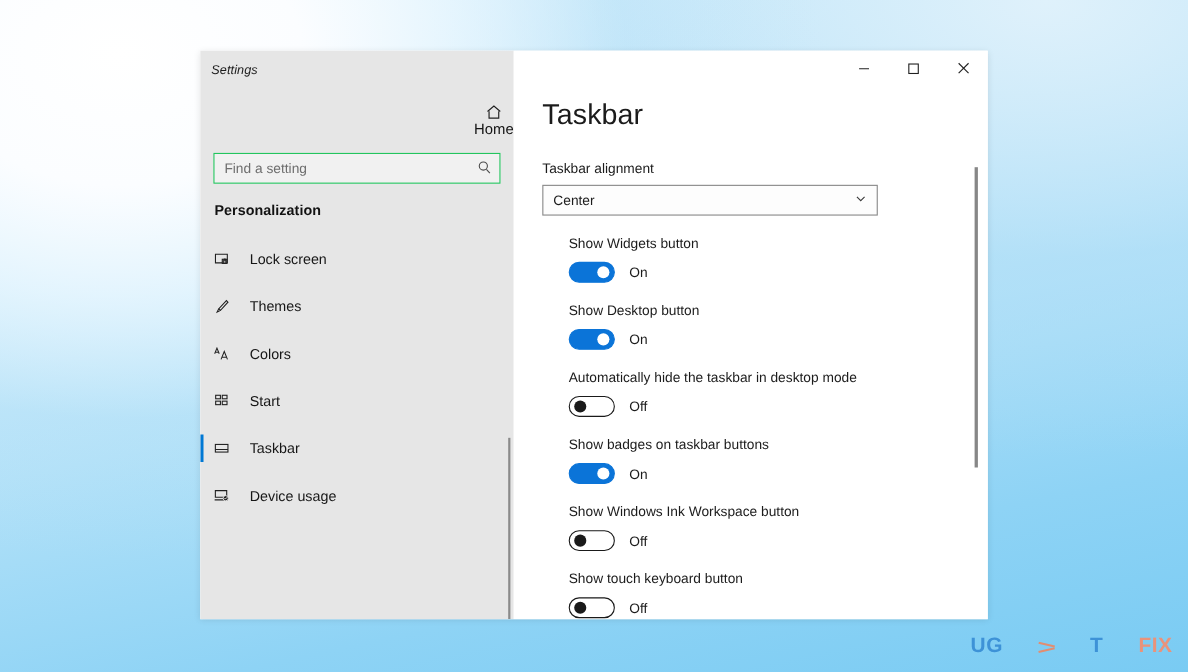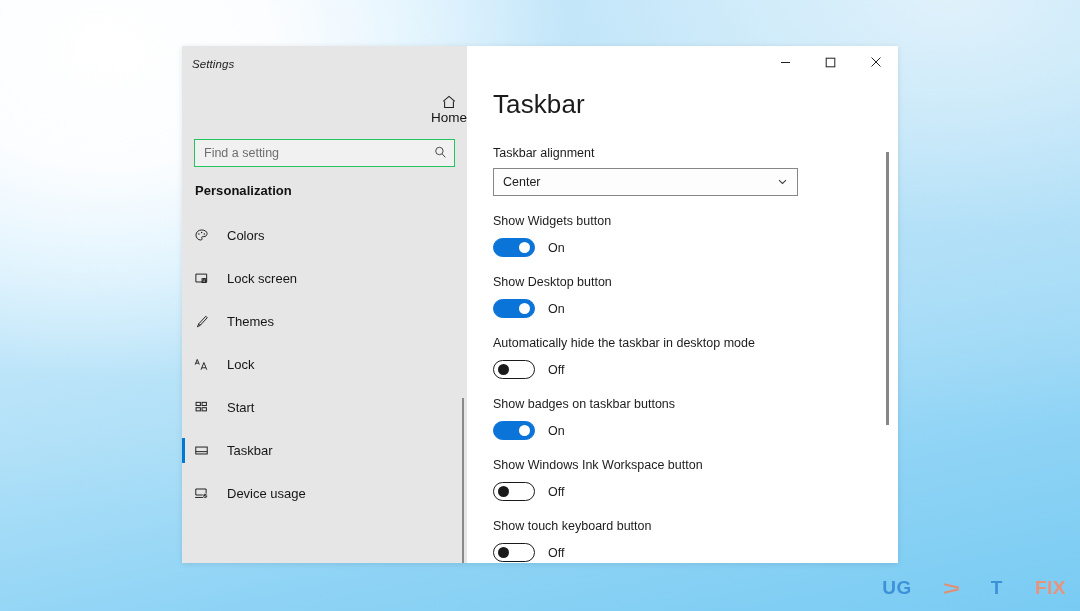--- a/index.html
+++ b/index.html
@@ -254,21 +254,21 @@
     padding: 0 9px;
     cursor: default;
     position: relative;
   }
   #alignment-value {
     font-size: 12.5px;
     color: #1c1c1c;
     flex: 1;
   }
 
-  .toggle-group { margin-top: 18px; }
+  .toggle-group { margin-top: 18px; margin-left: 24px; }
   .toggle-group .tg-label {
     font-size: 12.5px;
     color: #1c1c1c;
     display: block;
   }
   .tg-row {
     display: flex;
     align-items: center;
     margin-top: 10px;
   }
@@ -352,31 +352,20 @@
           <line x1="9.2" y1="8.9" x2="12.3" y2="12.4"></line>
         </svg>
       </span>
     </div>
 
     <div id="category-label">Personalization</div>
 
     <div id="nav-list">
 
 
-      <div class="nav-item">
-        <span class="nav-ico">
-          <svg width="15" height="15" viewBox="0 0 16 16" fill="none" stroke="#202020" stroke-width="1.05">
-            <path d="M8 2.1c-3.3 0-5.9 2.4-5.9 5.5 0 3 2.3 5.2 5.1 5.2 1 0 1.5-.5 1.5-1.2 0-.6-.5-.9-.5-1.5 0-.5.4-.9 1-.9h1.3c2 0 3.4-1.3 3.4-3.2 0-2.2-2.2-3.9-5.9-3.9z"></path>
-            <circle cx="5.2" cy="6.3" r="0.8" fill="#202020" stroke="none"></circle>
-            <circle cx="8.1" cy="4.8" r="0.8" fill="#202020" stroke="none"></circle>
-            <circle cx="10.9" cy="6.4" r="0.8" fill="#202020" stroke="none"></circle>
-          </svg>
-        </span>
-        <span class="nav-text">Colors</span>
-      </div>
 
       <div class="nav-item">
         <span class="nav-ico">
           <svg width="15" height="15" viewBox="0 0 16 16" fill="none" stroke="#202020" stroke-width="1.05">
             <path d="M2 3.3h11.5v8.4H2z"></path>
             <rect x="8.6" y="8.2" width="4.4" height="4" fill="#e6e6e6"></rect>
             <rect x="9.5" y="9.7" width="2.7" height="2.2"></rect>
             <path d="M10.2 9.6V8.9a0.85 0.85 0 0 1 1.7 0v0.7"></path>
           </svg>
         </span>
@@ -395,21 +384,21 @@
 
       <div class="nav-item">
         <span class="nav-ico">
           <svg width="16" height="15" viewBox="0 0 17 16" fill="none" stroke="#202020" stroke-width="1">
             <path d="M1.2 8.1L3.4 2.6l2.2 5.5"></path>
             <line x1="1.9" y1="6.6" x2="4.9" y2="6.6"></line>
             <path d="M7.4 13.6l3.1-7.7 3.1 7.7"></path>
             <line x1="8.4" y1="11.5" x2="12.6" y2="11.5"></line>
           </svg>
         </span>
-        <span class="nav-text">Lock</span>
+        <span class="nav-text">Colors</span>
       </div>
 
       <div class="nav-item">
         <span class="nav-ico">
           <svg width="15" height="15" viewBox="0 0 16 16" fill="none" stroke="#202020" stroke-width="1.05">
             <rect x="2.2" y="2.5" width="4.6" height="3.4"></rect>
             <rect x="8.6" y="2.5" width="4.6" height="3.4"></rect>
             <rect x="2.2" y="8.2" width="4.6" height="3.4"></rect>
             <rect x="8.6" y="8.2" width="4.6" height="3.4"></rect>
           </svg>

